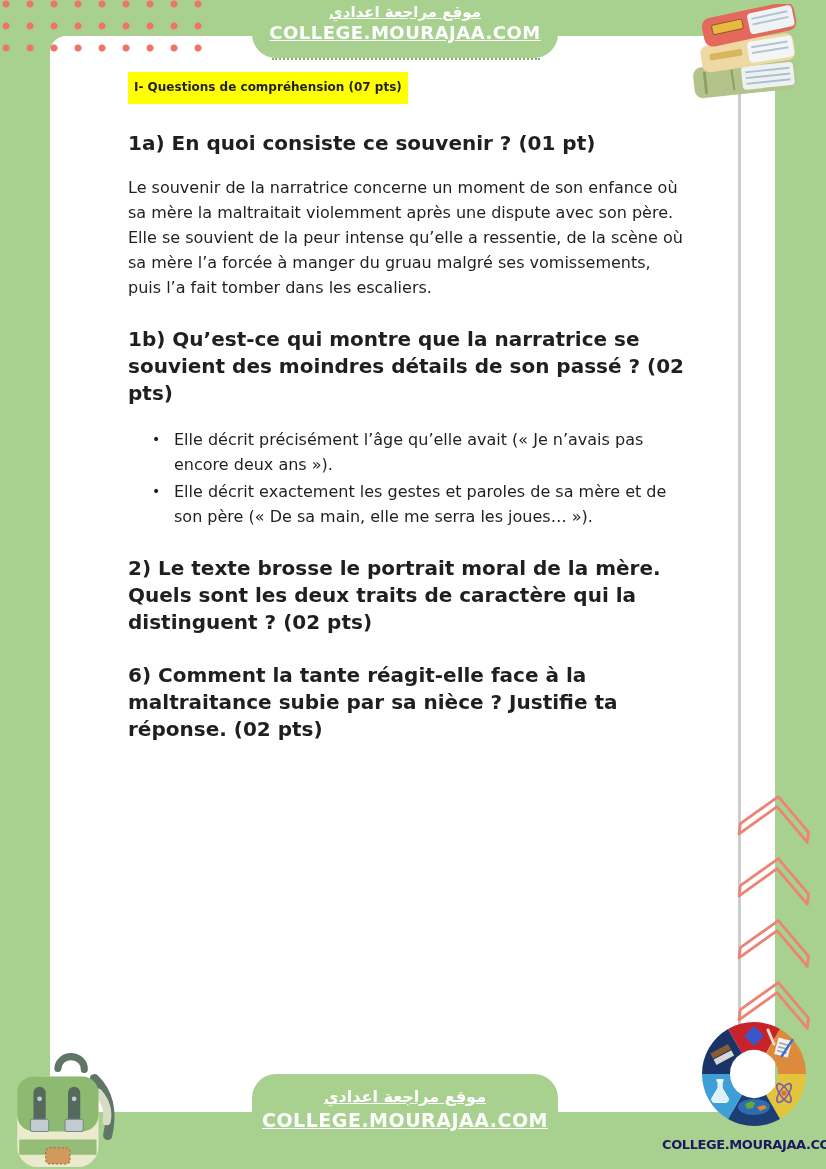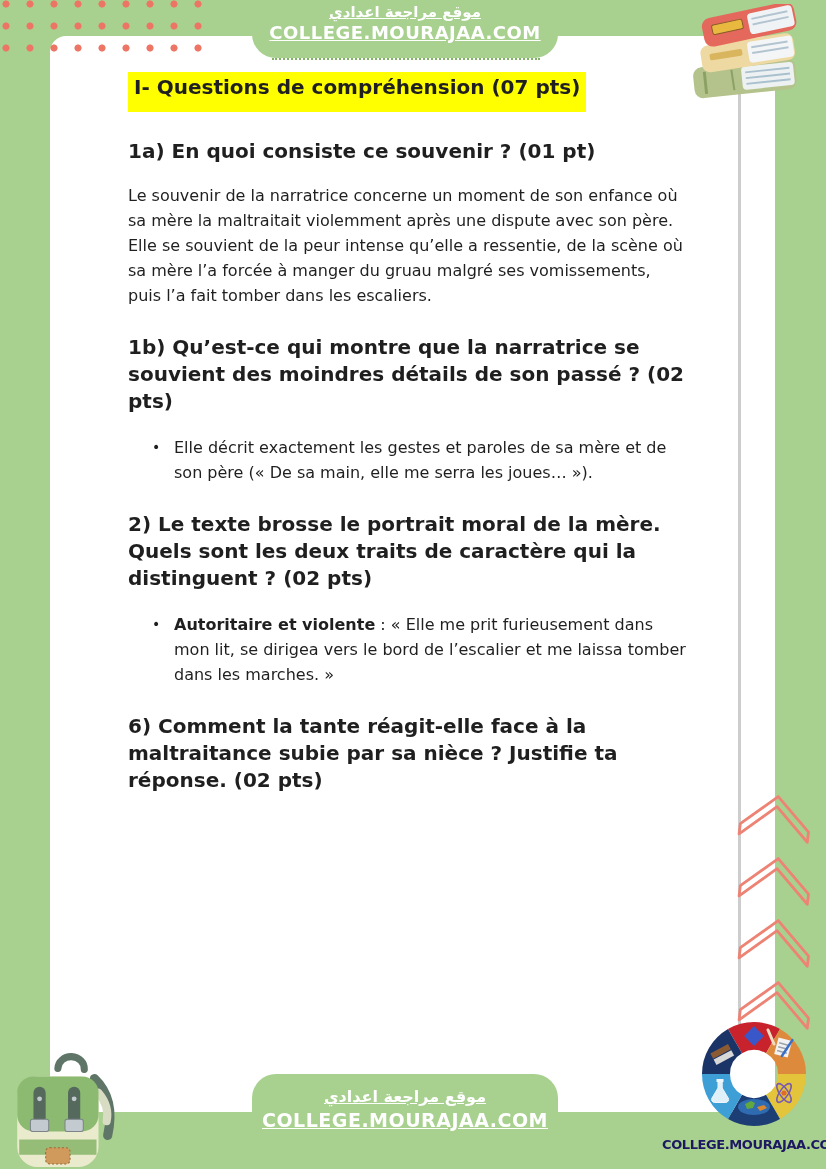--- a/index.html
+++ b/index.html
@@ -100,22 +100,22 @@
     position: absolute; left: 128px; top: 72px;
     width: 558px;
     color: #1f1f1f;
     font-size: 16px; line-height: 25px;
     z-index: 2;
   }
   .highlight-title {
     display: inline-block;
     background: #ffff00;
     font-weight: bold;
-    font-size: 20px; line-height: 21px;
-    padding: 5px 6px 14px;
+    font-size: 12px; line-height: 21px;
+    padding: 5px 6px 6px;
   }
   section h3 {
     font-size: 20px; line-height: 27px;
     font-weight: bold;
     margin-top: 26px;
   }
   section p { margin-top: 18px; }
   section ul {
     margin-top: 20px;
     padding-left: 46px;
@@ -176,29 +176,29 @@
   <section>
     <h3>1a) En quoi consiste ce souvenir ? (01 pt)</h3>
     <p>Le souvenir de la narratrice concerne un moment de son enfance où sa mère la maltraitait violemment après une dispute avec son père. Elle se souvient de la peur intense qu’elle a ressentie, de la scène où sa mère l’a forcée à manger du gruau malgré ses vomissements, puis l’a fait tomber dans les escaliers.</p>
 
   </section>
 
   <section>
     <h3>1b) Qu’est-ce qui montre que la narratrice se souvient des moindres détails de son passé ? (02 pts)</h3>
 
     <ul>
+          <li>Elle décrit précisément l’âge qu’elle avait (« Je n’avais pas encore deux ans »).</li>
           <li>Elle décrit exactement les gestes et paroles de sa mère et de son père (« De sa main, elle me serra les joues… »).</li>
         </ul>
   </section>
 
   <section>
     <h3>2) Le texte brosse le portrait moral de la mère. Quels sont les deux traits de caractère qui la distinguent ? (02 pts)</h3>
 
     <ul>
-          <li><strong class="lead">Autoritaire et violente</strong> : « Elle me prit furieusement dans mon lit, se dirigea vers le bord de l’escalier et me laissa tomber dans les marches. »</li>
         </ul>
   </section>
 
   <section>
     <h3>6) Comment la tante réagit-elle face à la maltraitance subie par sa nièce ? Justifie ta réponse. (02 pts)</h3>
 
   </section>
 </div>
 </div>
 

